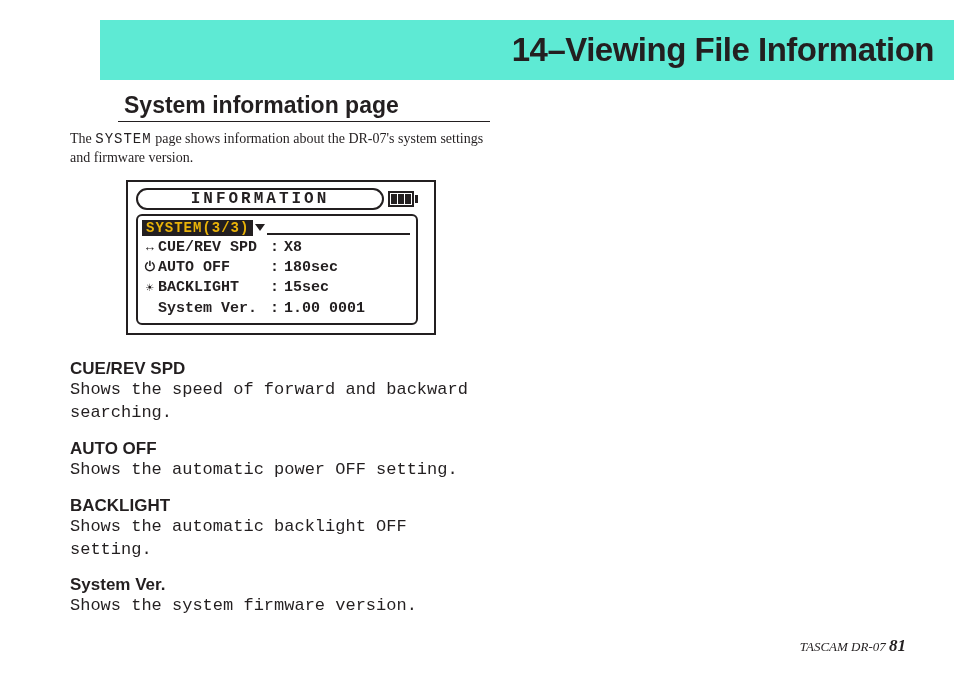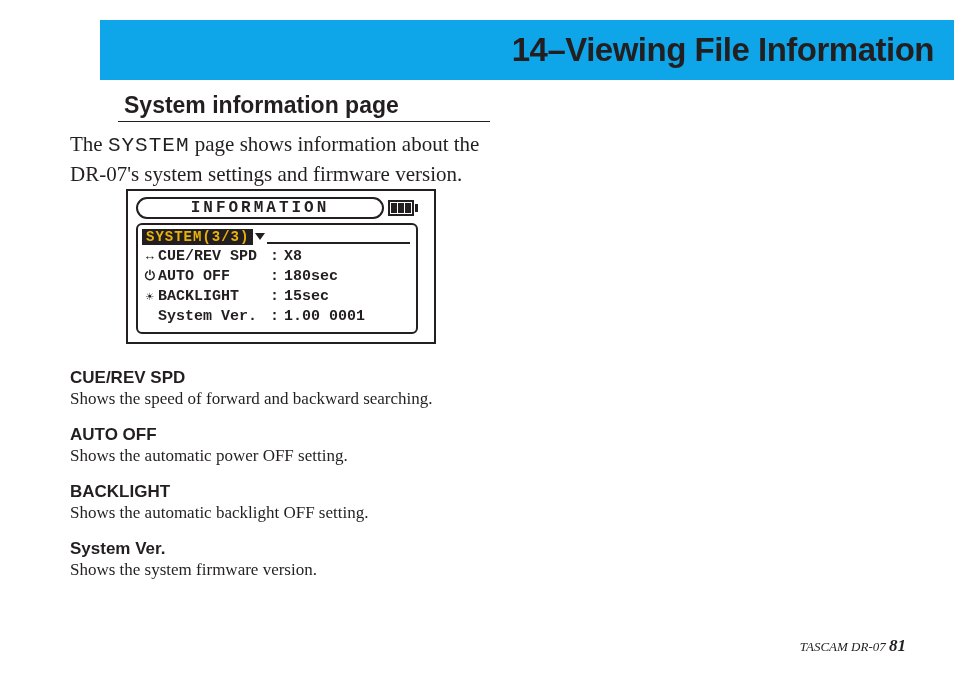--- a/index.html
+++ b/index.html
@@ -10,21 +10,21 @@
     font-family: Georgia, 'Times New Roman', serif;
     color: #231f20;
     position: relative;
   }
   .header-bar {
     position: absolute;
     top: 20px;
     left: 100px;
     right: 0;
     height: 60px;
-    background: #0ea5e9;
+    background: #5eead4;
     display: flex;
     align-items: center;
     justify-content: flex-end;
     padding-right: 20px;
   }
   .chapter-title {
     font-family: 'Arial Black', Arial, sans-serif;
     font-weight: 900;
     font-size: 33px;
     color: #231f20;
@@ -41,23 +41,23 @@
     font-weight: bold;
     font-size: 23px;
     color: #231f20;
     border-bottom: 1px solid #231f20;
     padding-bottom: 2px;
     margin-bottom: 8px;
     padding-left: 6px;
     margin-left: 48px;
   }
   .intro-text {
-    font-size: 21px;
+    font-size: 14px;
     line-height: 1.35;
-    margin-bottom: 0;
+    margin-bottom: 12px;
   }
   .mono {
     font-family: 'Courier New', monospace;
     letter-spacing: 1px;
   }
   .lcd-wrapper {
     border: 2px solid #231f20;
     width: 310px;
     margin-left: 56px;
     margin-bottom: 24px;
@@ -154,21 +154,21 @@
   .definitions {
     font-size: 17px;
   }
   .def-item { margin-bottom: 14px; }
   .def-term {
     font-family: Arial, Helvetica, sans-serif;
     font-weight: bold;
     font-size: 17px;
   }
   .def-desc {
-    font-family: Liberation Serif, serif;
+    font-family: Liberation Mono, monospace;
     line-height: 1.35;
   }
   .footer {
     position: absolute;
     bottom: 30px;
     right: 48px;
     font-style: italic;
     font-size: 13px;
     font-family: Georgia, serif;
   }

